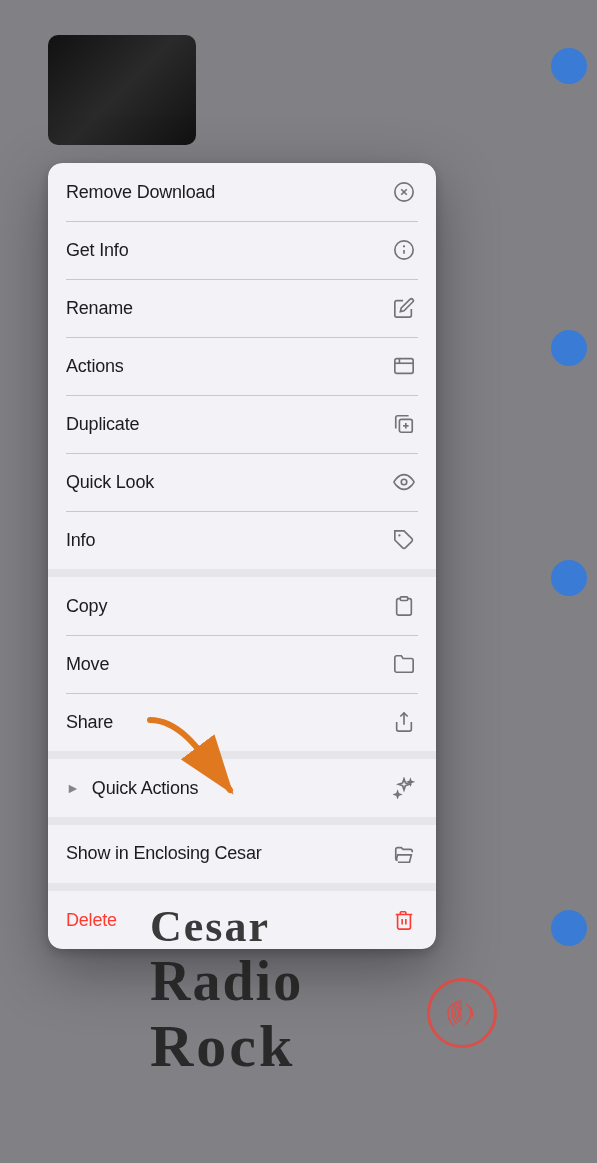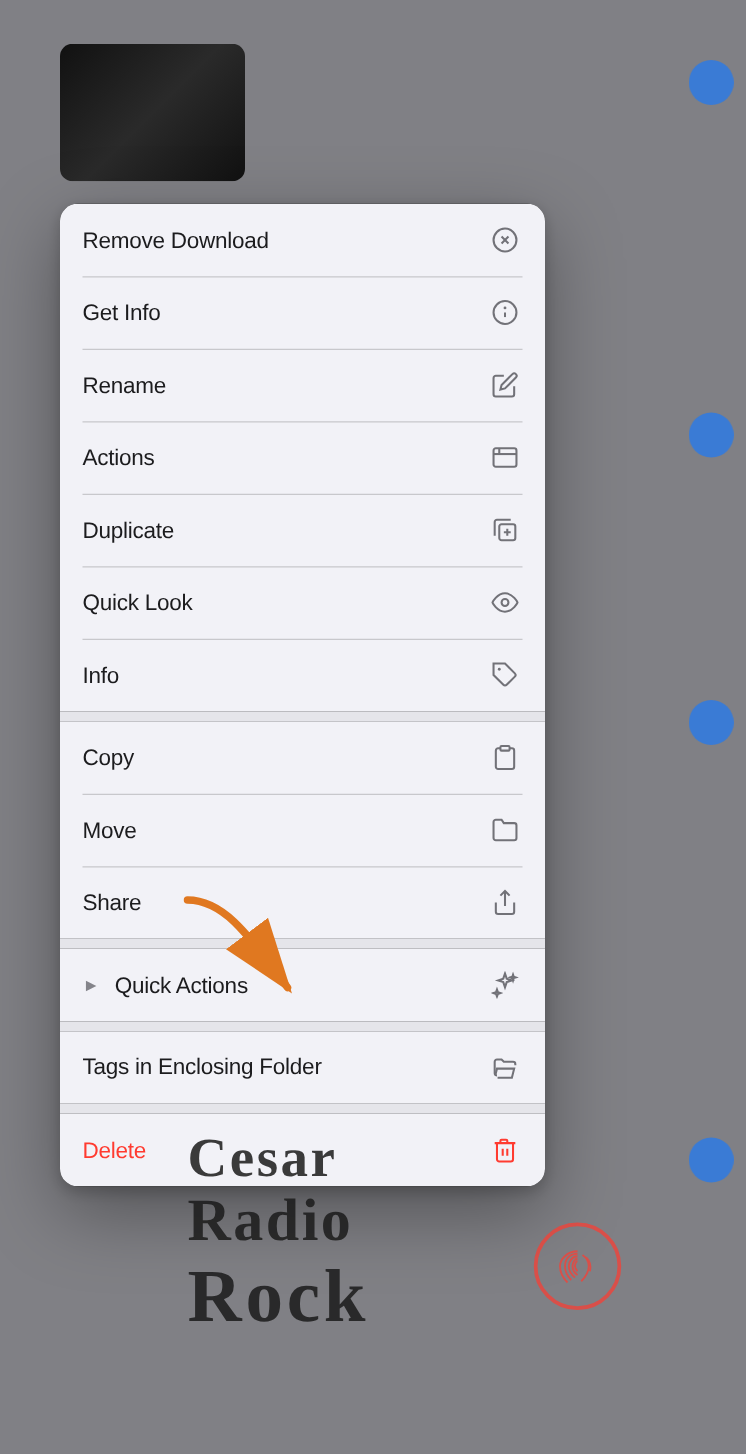--- a/index.html
+++ b/index.html
@@ -168,21 +168,21 @@
       font-family: 'Georgia', serif;
       font-size: 44px;
       font-weight: 700;
       color: #1a1a1a;
       line-height: 1.1;
       letter-spacing: 2px;
     }
 
     .watermark-text-2 {
       font-family: 'Georgia', serif;
-      font-size: 48px;
+      font-size: 56px;
       font-weight: 700;
       color: #1a1a1a;
       line-height: 1.1;
       letter-spacing: 2px;
     }
 
     .watermark-text-3 {
       font-family: 'Georgia', serif;
       font-size: 60px;
       font-weight: 700;
@@ -368,21 +368,21 @@
           <path d="M19 3l.6 1.8L21.4 5.4l-1.8.6L19 8l-.6-1.8L16.6 5.4l1.8-.6z"></path>
         </svg>
       </span>
     </div>
   </div>
 
   <div class="section-gap"></div>
 
   <div class="menu-section">
     <div class="show-in-enclosing menu-item" style="height:auto; min-height:58px; padding: 10px 18px;">
-      <span class="menu-item-label show-enclosing-label" style="max-width: 280px; white-space: normal; line-height:1.3;">Tags in Enclosing Folder</span>
+      <span class="menu-item-label show-enclosing-label" style="max-width: 280px; white-space: normal; line-height:1.3;">Show in Enclosing Cesar</span>
       <span class="menu-item-icon">
         <svg viewBox="0 0 24 24" fill="none" stroke="currentColor" stroke-width="1.8">
           <path d="M5 19a2 2 0 0 1-2-2V7a2 2 0 0 1 2-2h4l2 2h8a2 2 0 0 1 2 2v1"></path>
           <path d="M3.5 19L5 13h15l-2 8H5.5"></path>
         </svg>
       </span>
     </div>
   </div>
 
   <div class="section-gap"></div>

